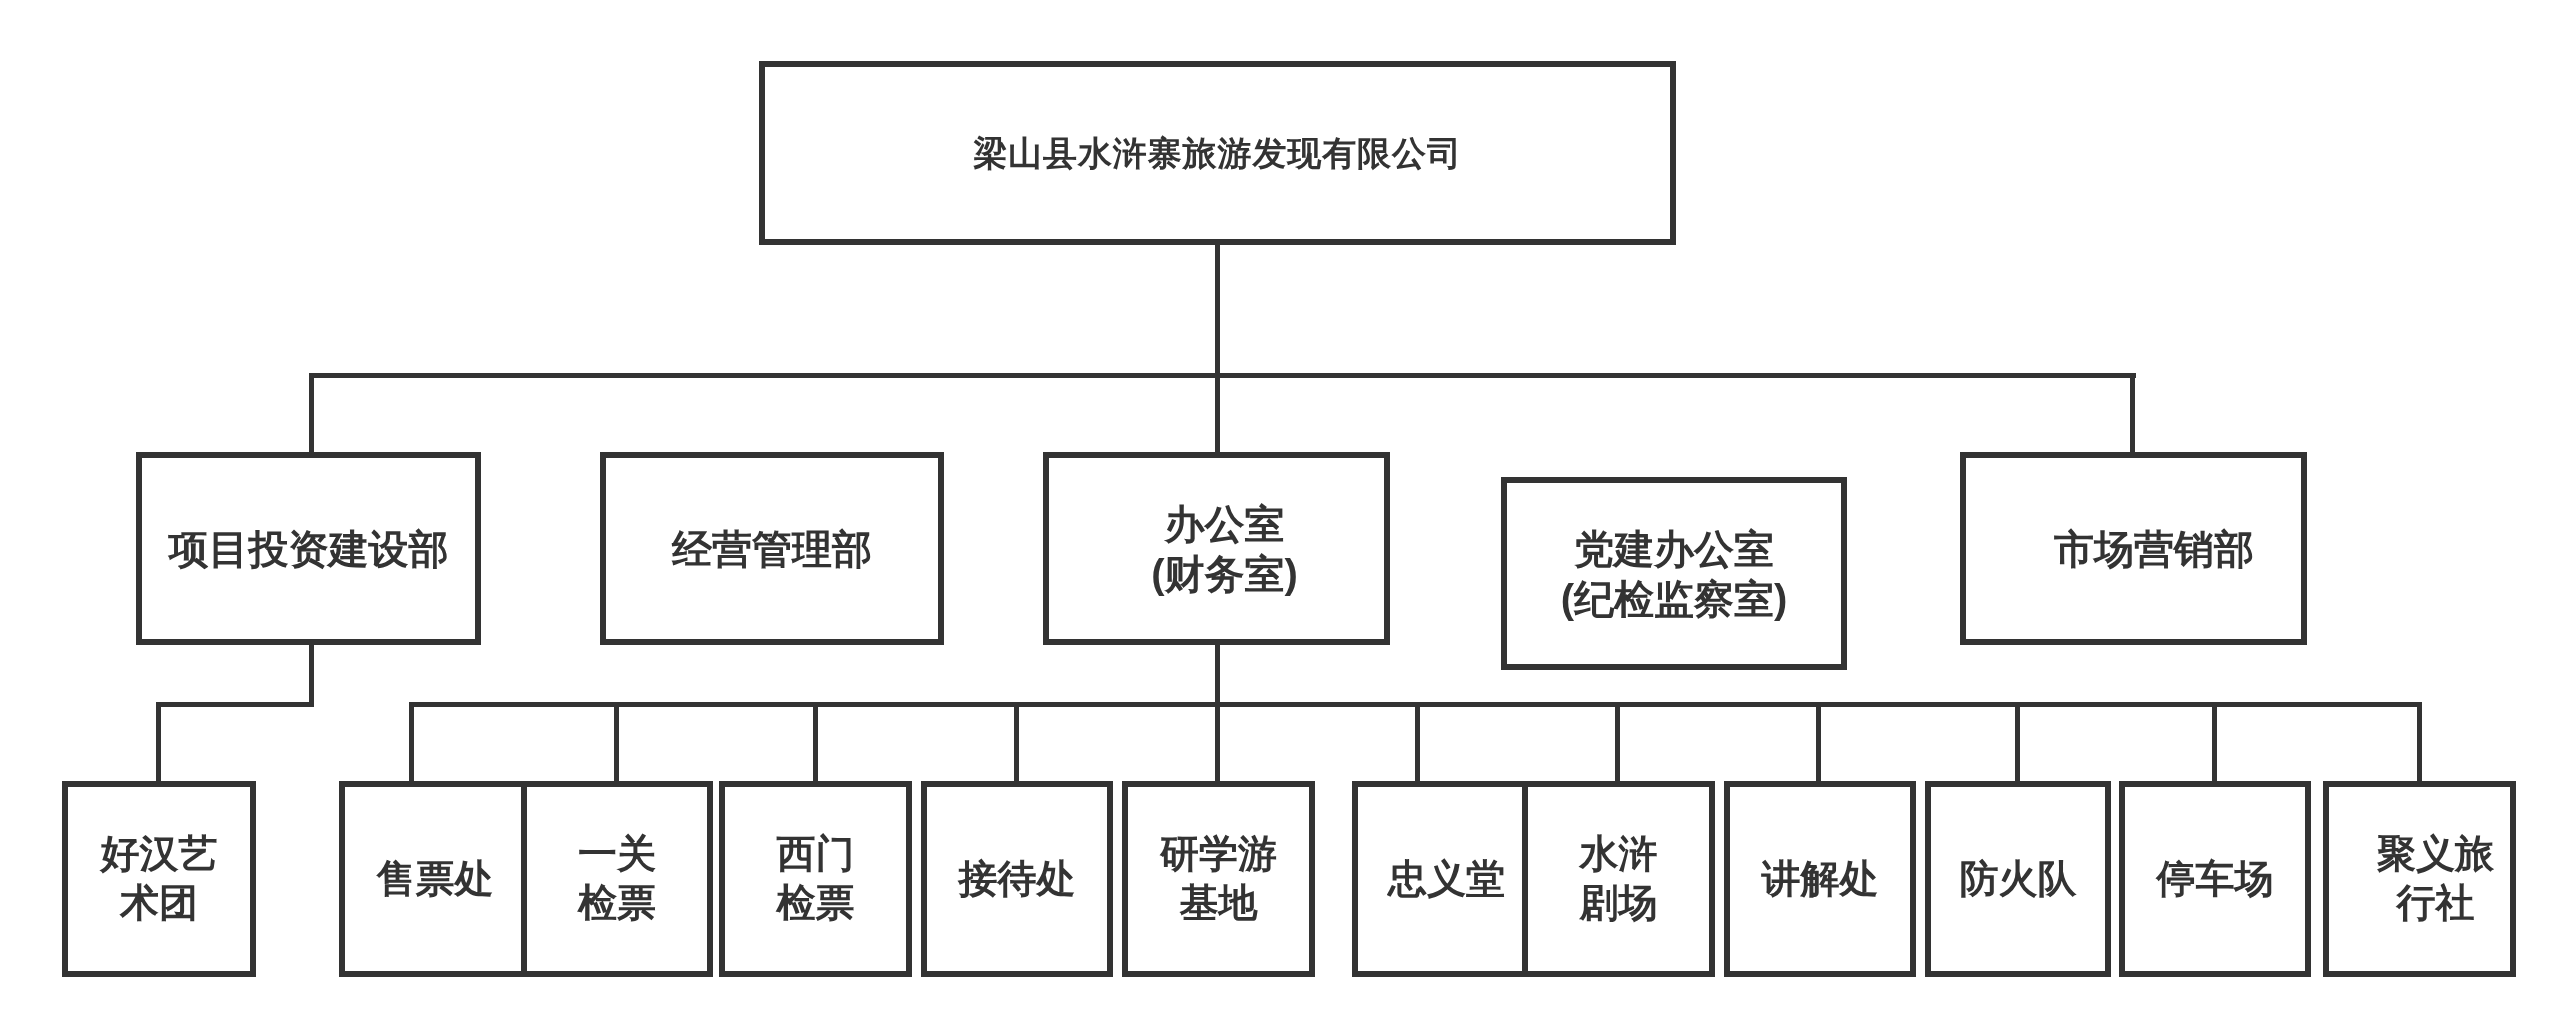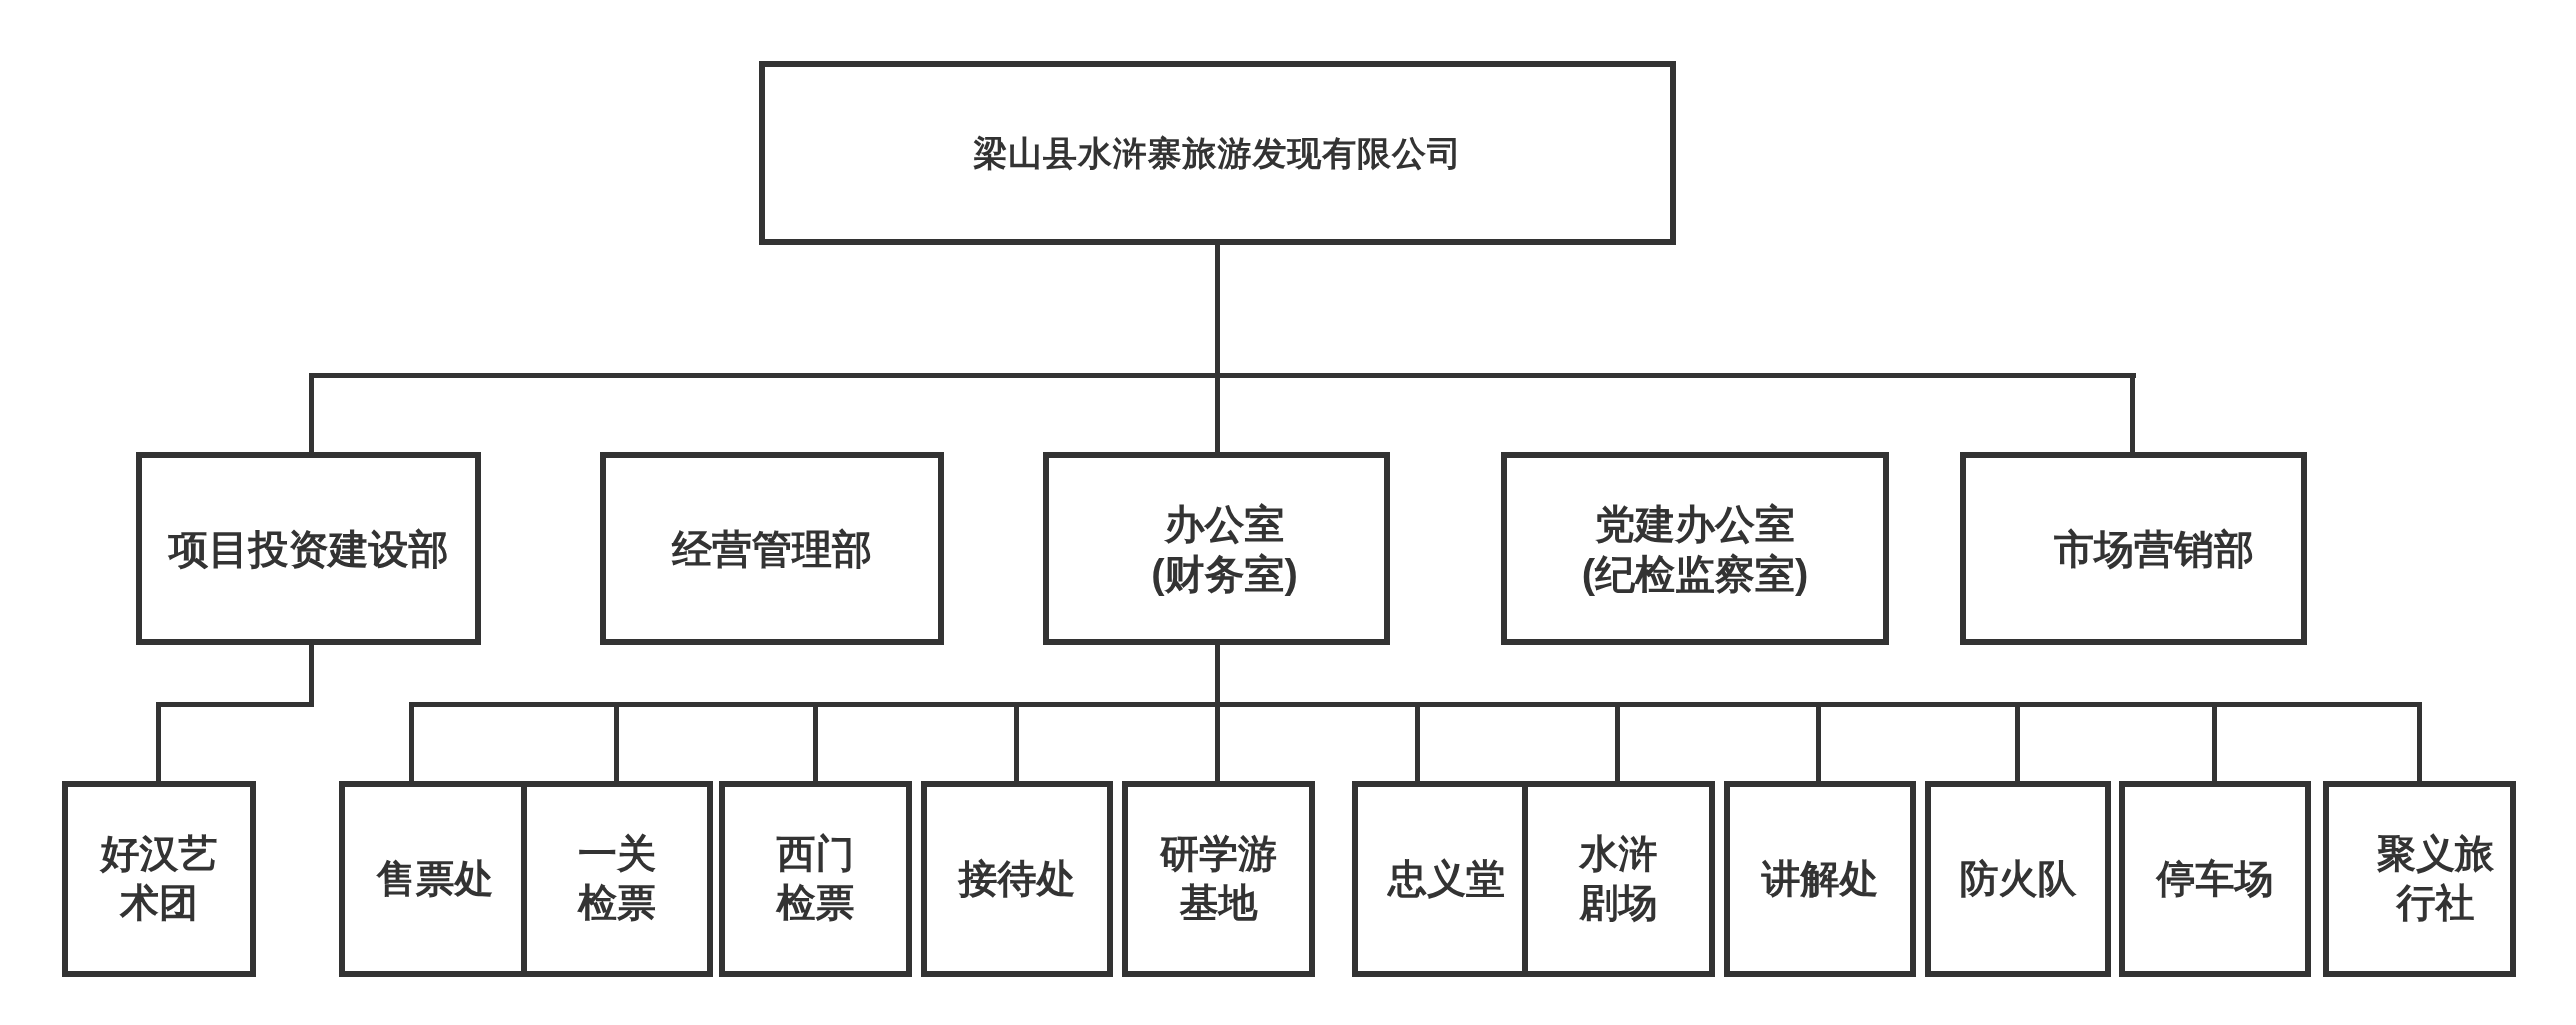--- a/index.html
+++ b/index.html
@@ -71,21 +71,21 @@
   <div class="node lvl2" style="left:136px; top:452px; width:345px; height:193px;">
     <span>项目投资建设部</span>
   </div>
   <div class="node lvl2" style="left:600px; top:452px; width:344px; height:193px;">
     <span>经营管理部</span>
   </div>
   <div class="node lvl2" style="left:1043px; top:452px; width:347px; height:193px;padding-left:16px;">
     <span>办公室
 (财务室)</span>
   </div>
-  <div class="node lvl2" style="left:1501px; top:452px; width:388px; height:193px;">
+  <div class="node lvl2" style="left:1501px; top:477px; width:346px; height:193px;">
     <span>党建办公室
 (纪检监察室)</span>
   </div>
   <div class="node lvl2" style="left:1960px; top:452px; width:347px; height:193px;padding-left:41px;">
     <span>市场营销部</span>
   </div>
 
   <div class="node lvl3" style="left:62px; top:781px; width:194px; height:196px;">
     <span>好汉艺
 术团</span>

